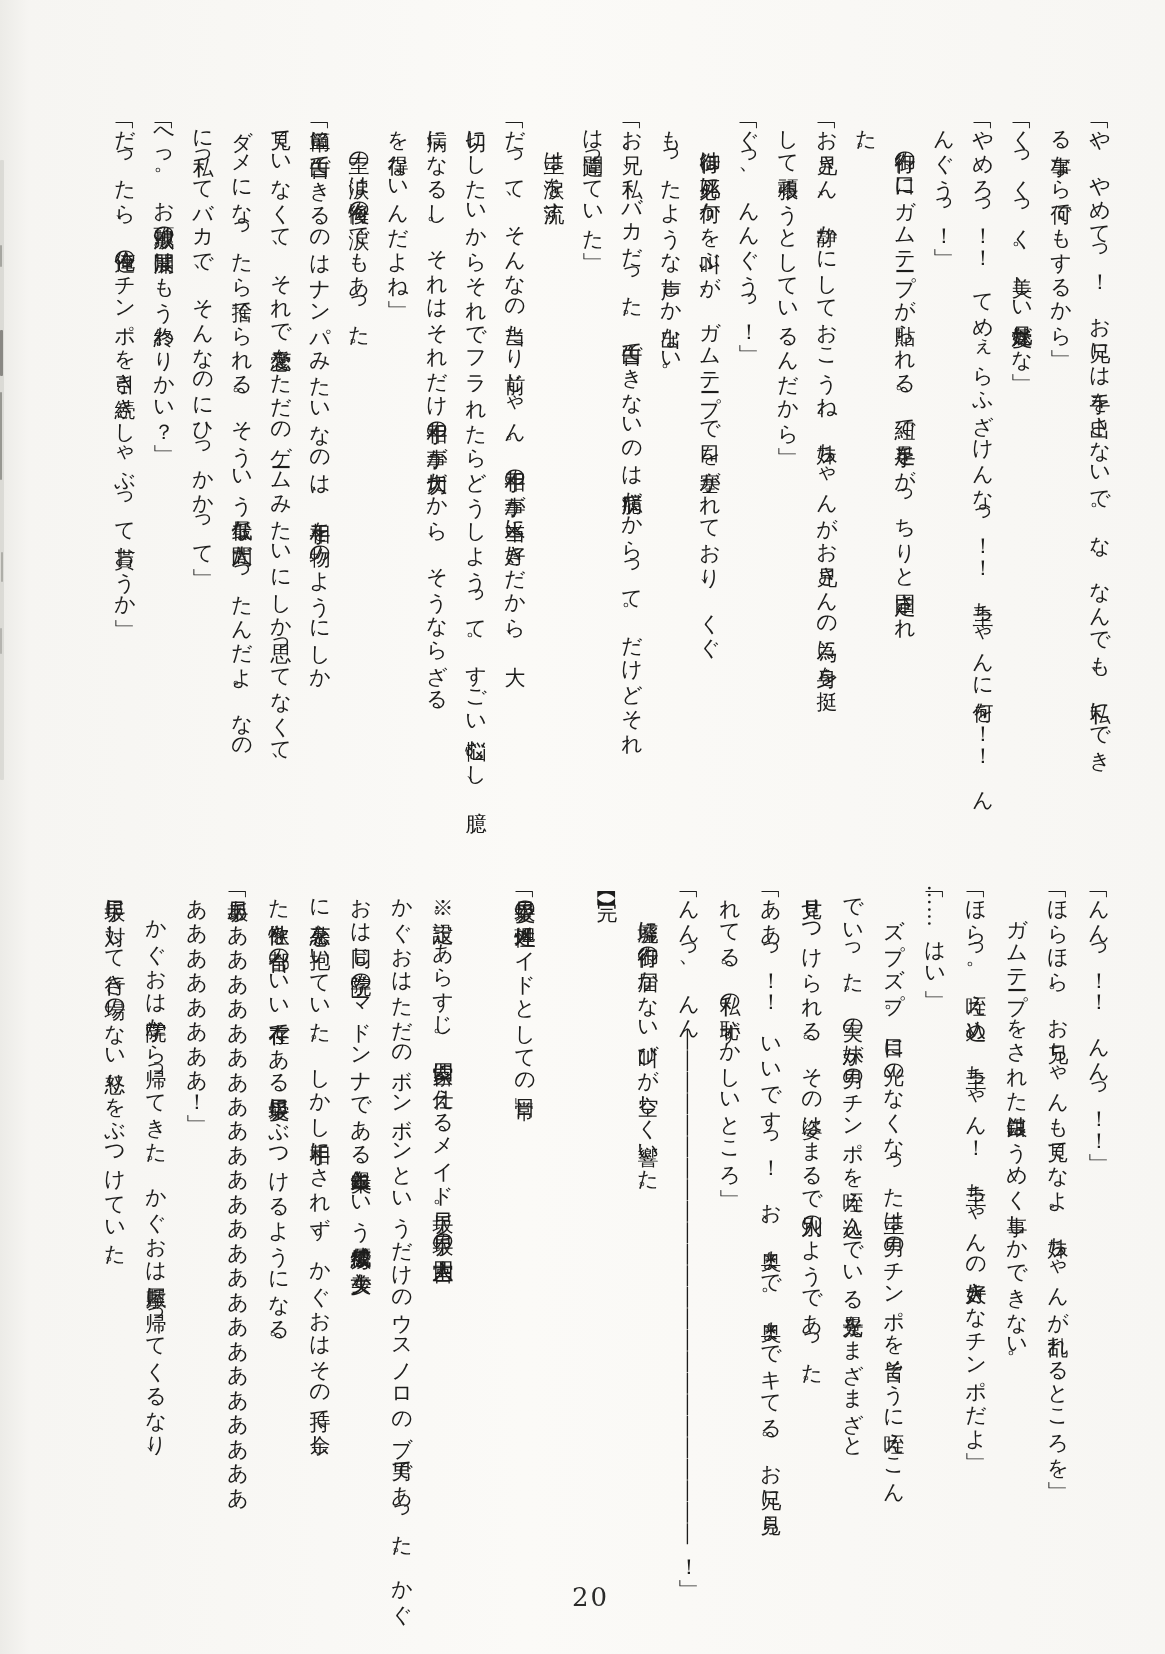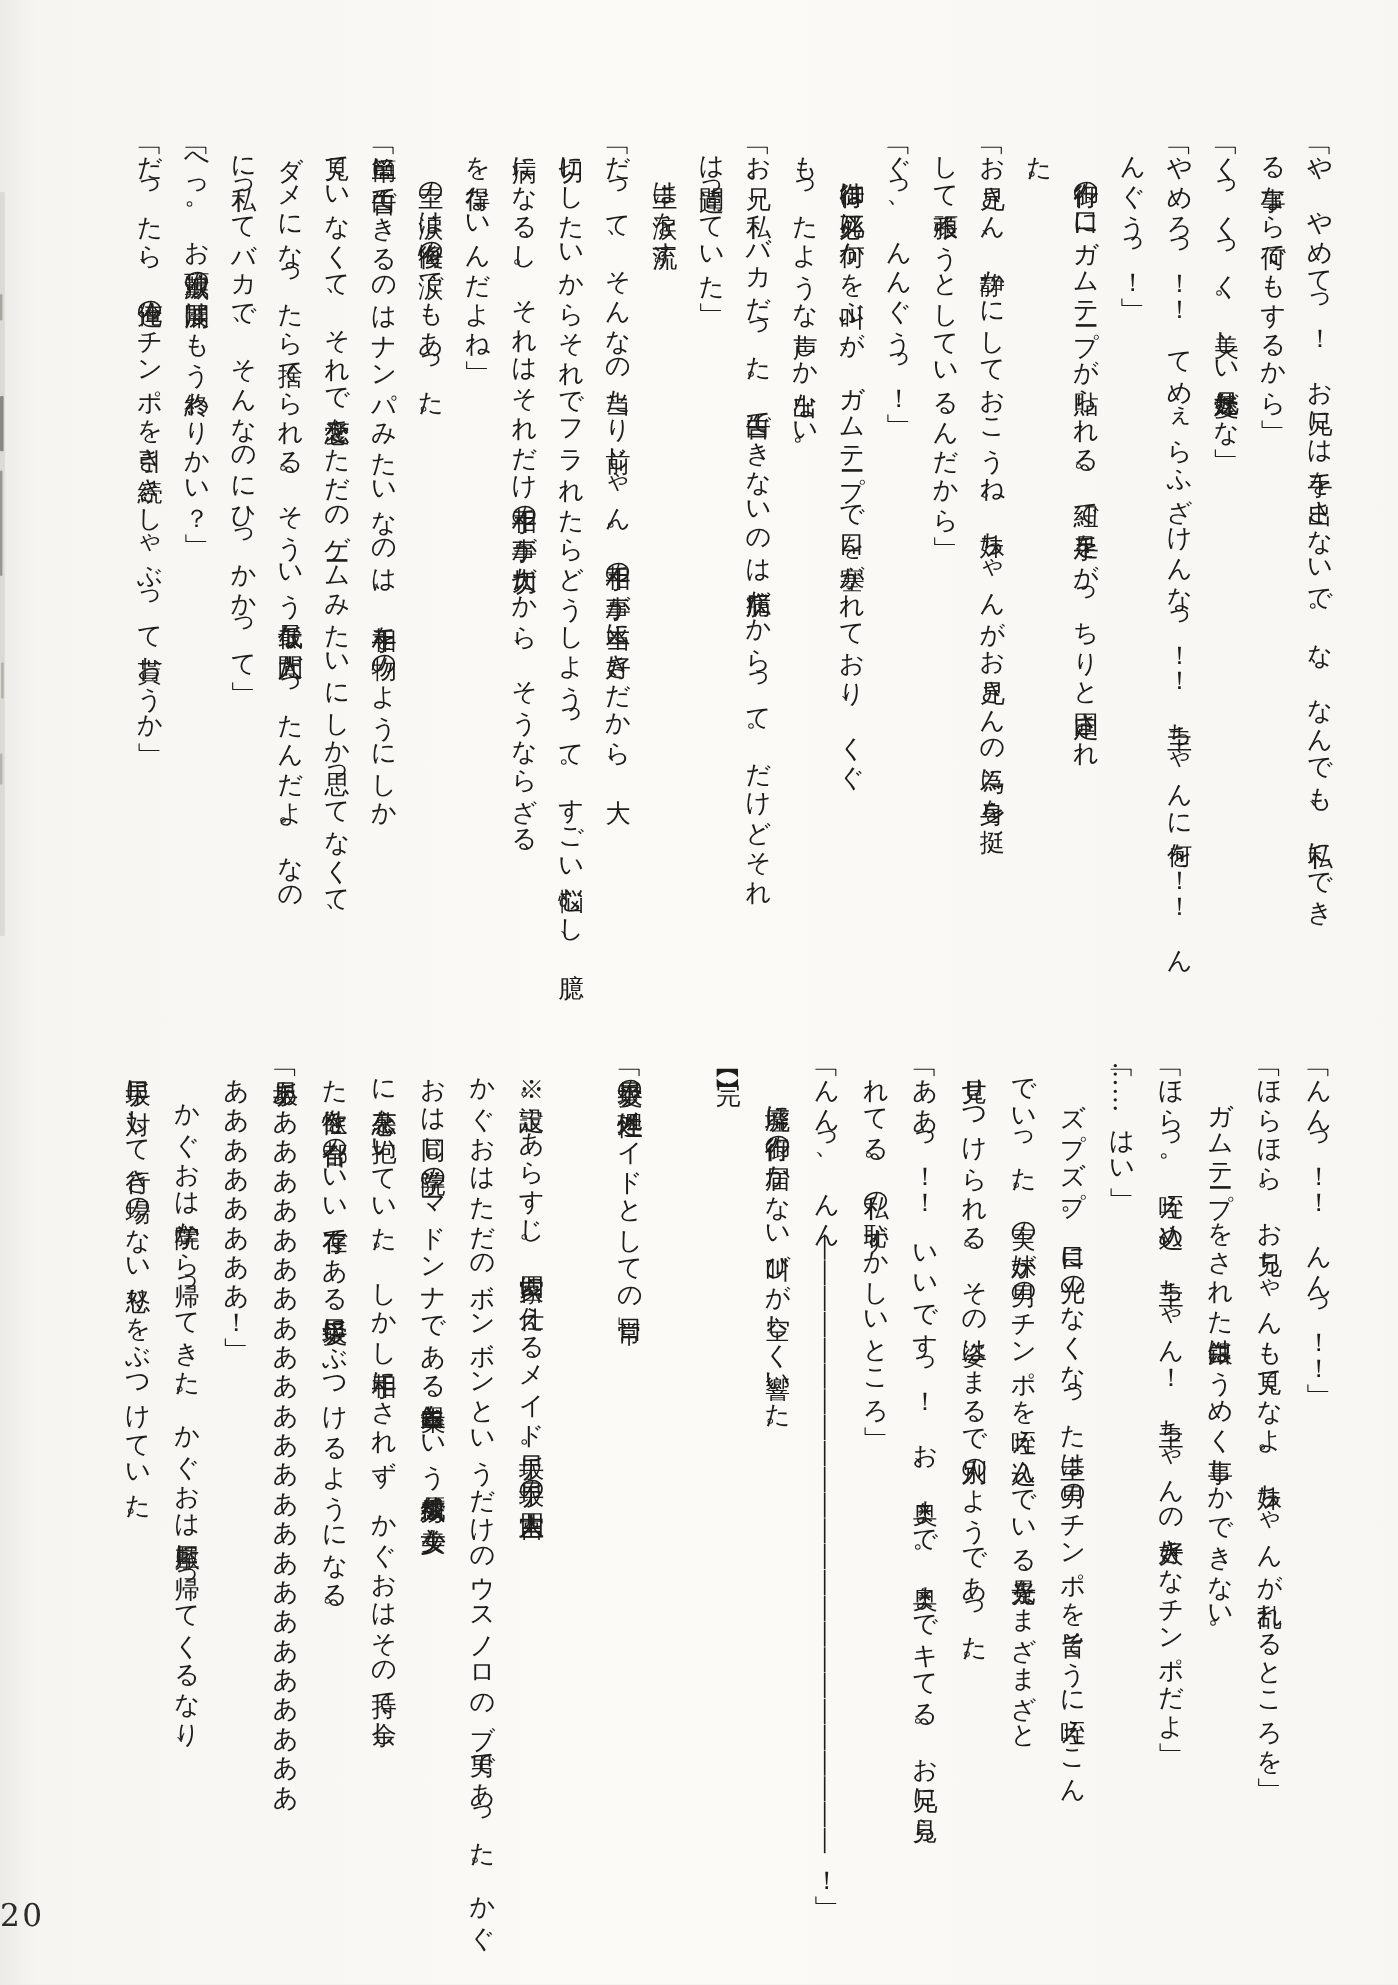--- a/index.html
+++ b/index.html
@@ -20,22 +20,22 @@
   }
   .vblock .col{
     white-space:nowrap;
     letter-spacing:0.5px;
   }
   .block-top{top:115px;right:46px;height:704px;font-size:21px;}
   .block-top .col{line-height:39px;}
   .block-bottom{top:884px;right:46px;height:664px;font-size:21px;}
   .block-bottom .col{line-height:41px;}
   .page-number{
-    position:absolute;left:0;right:0;bottom:42px;
-    text-align:left;font-size:26px;color:#2b2b2a;
+    position:absolute;left:16px;right:0;bottom:42px;
+    text-align:center;font-size:26px;color:#2b2b2a;
     letter-spacing:2px;
   }
   .artifact{position:absolute;background:#45443f;border-radius:1px;}
   .a-strip{left:0;top:160px;width:4px;height:620px;opacity:0.10;}
   .a1{left:0;top:245px;width:2px;height:22px;opacity:0.35;}
   .a2{left:0;top:330px;width:3px;height:46px;opacity:0.55;}
   .a3{left:0;top:392px;width:2px;height:88px;opacity:0.45;}
   .a4{left:1px;top:552px;width:2px;height:30px;opacity:0.30;}
   .a5{left:0;top:628px;width:2px;height:26px;opacity:0.25;}
 </style>

